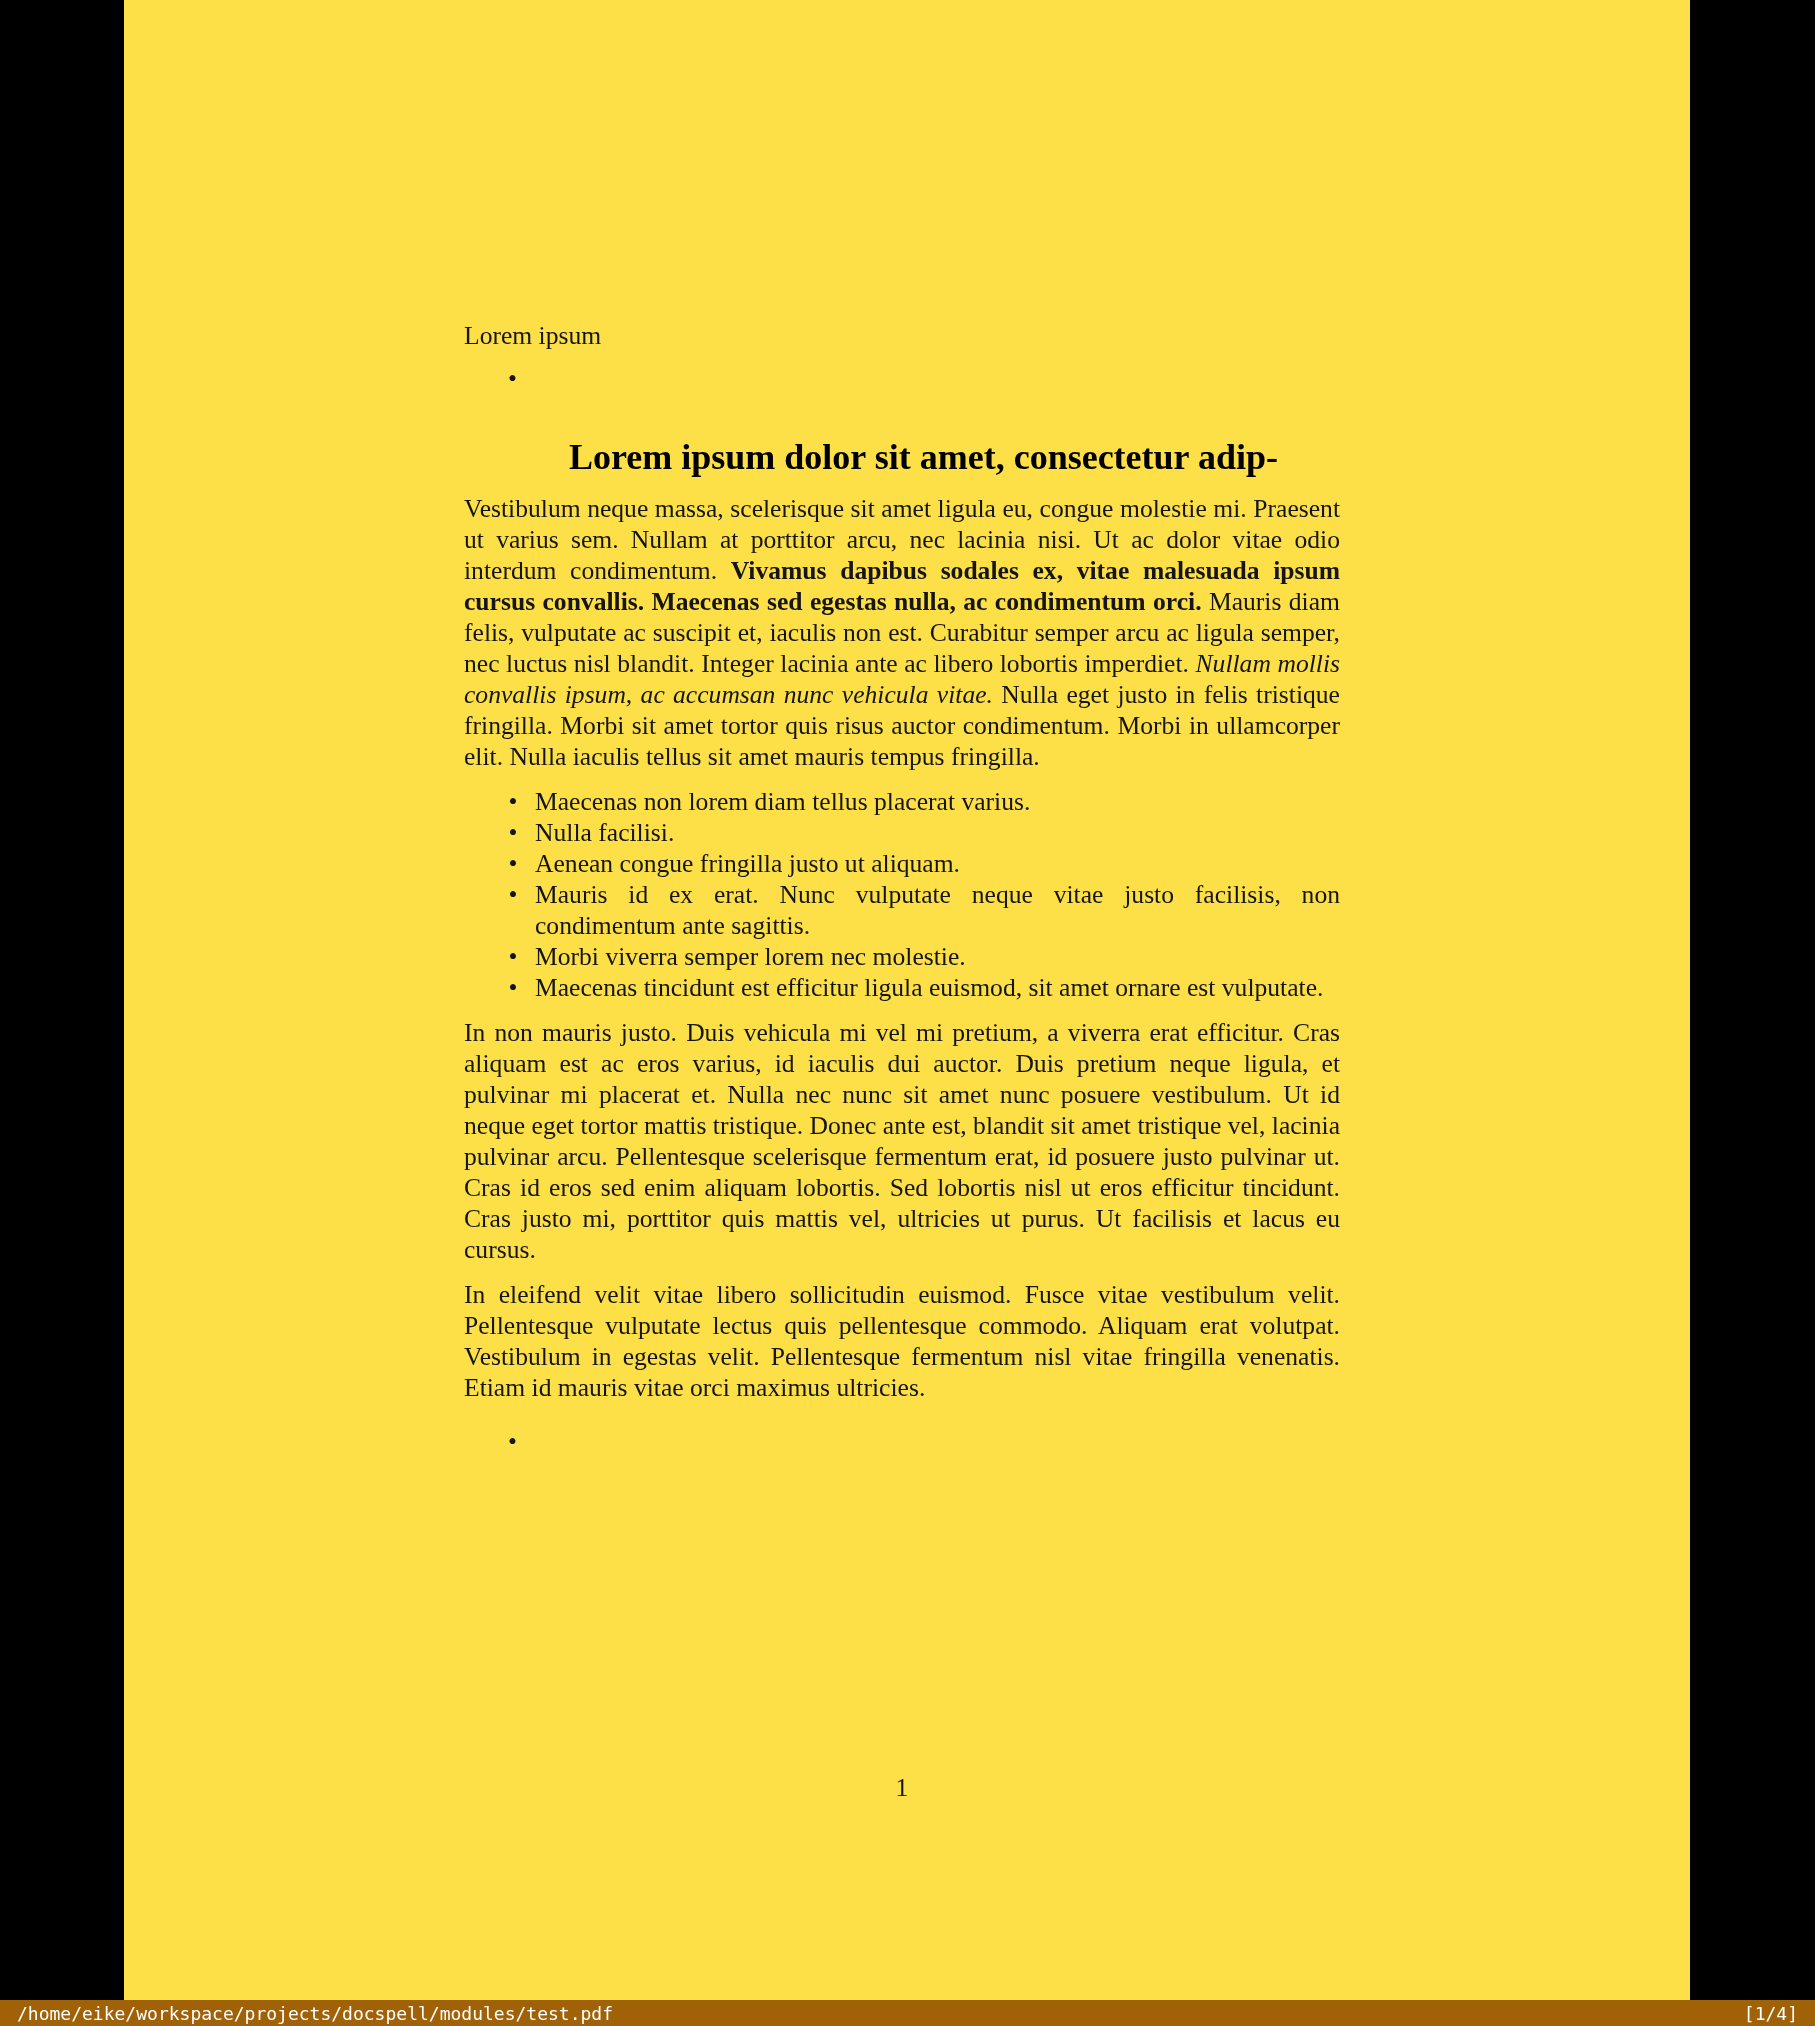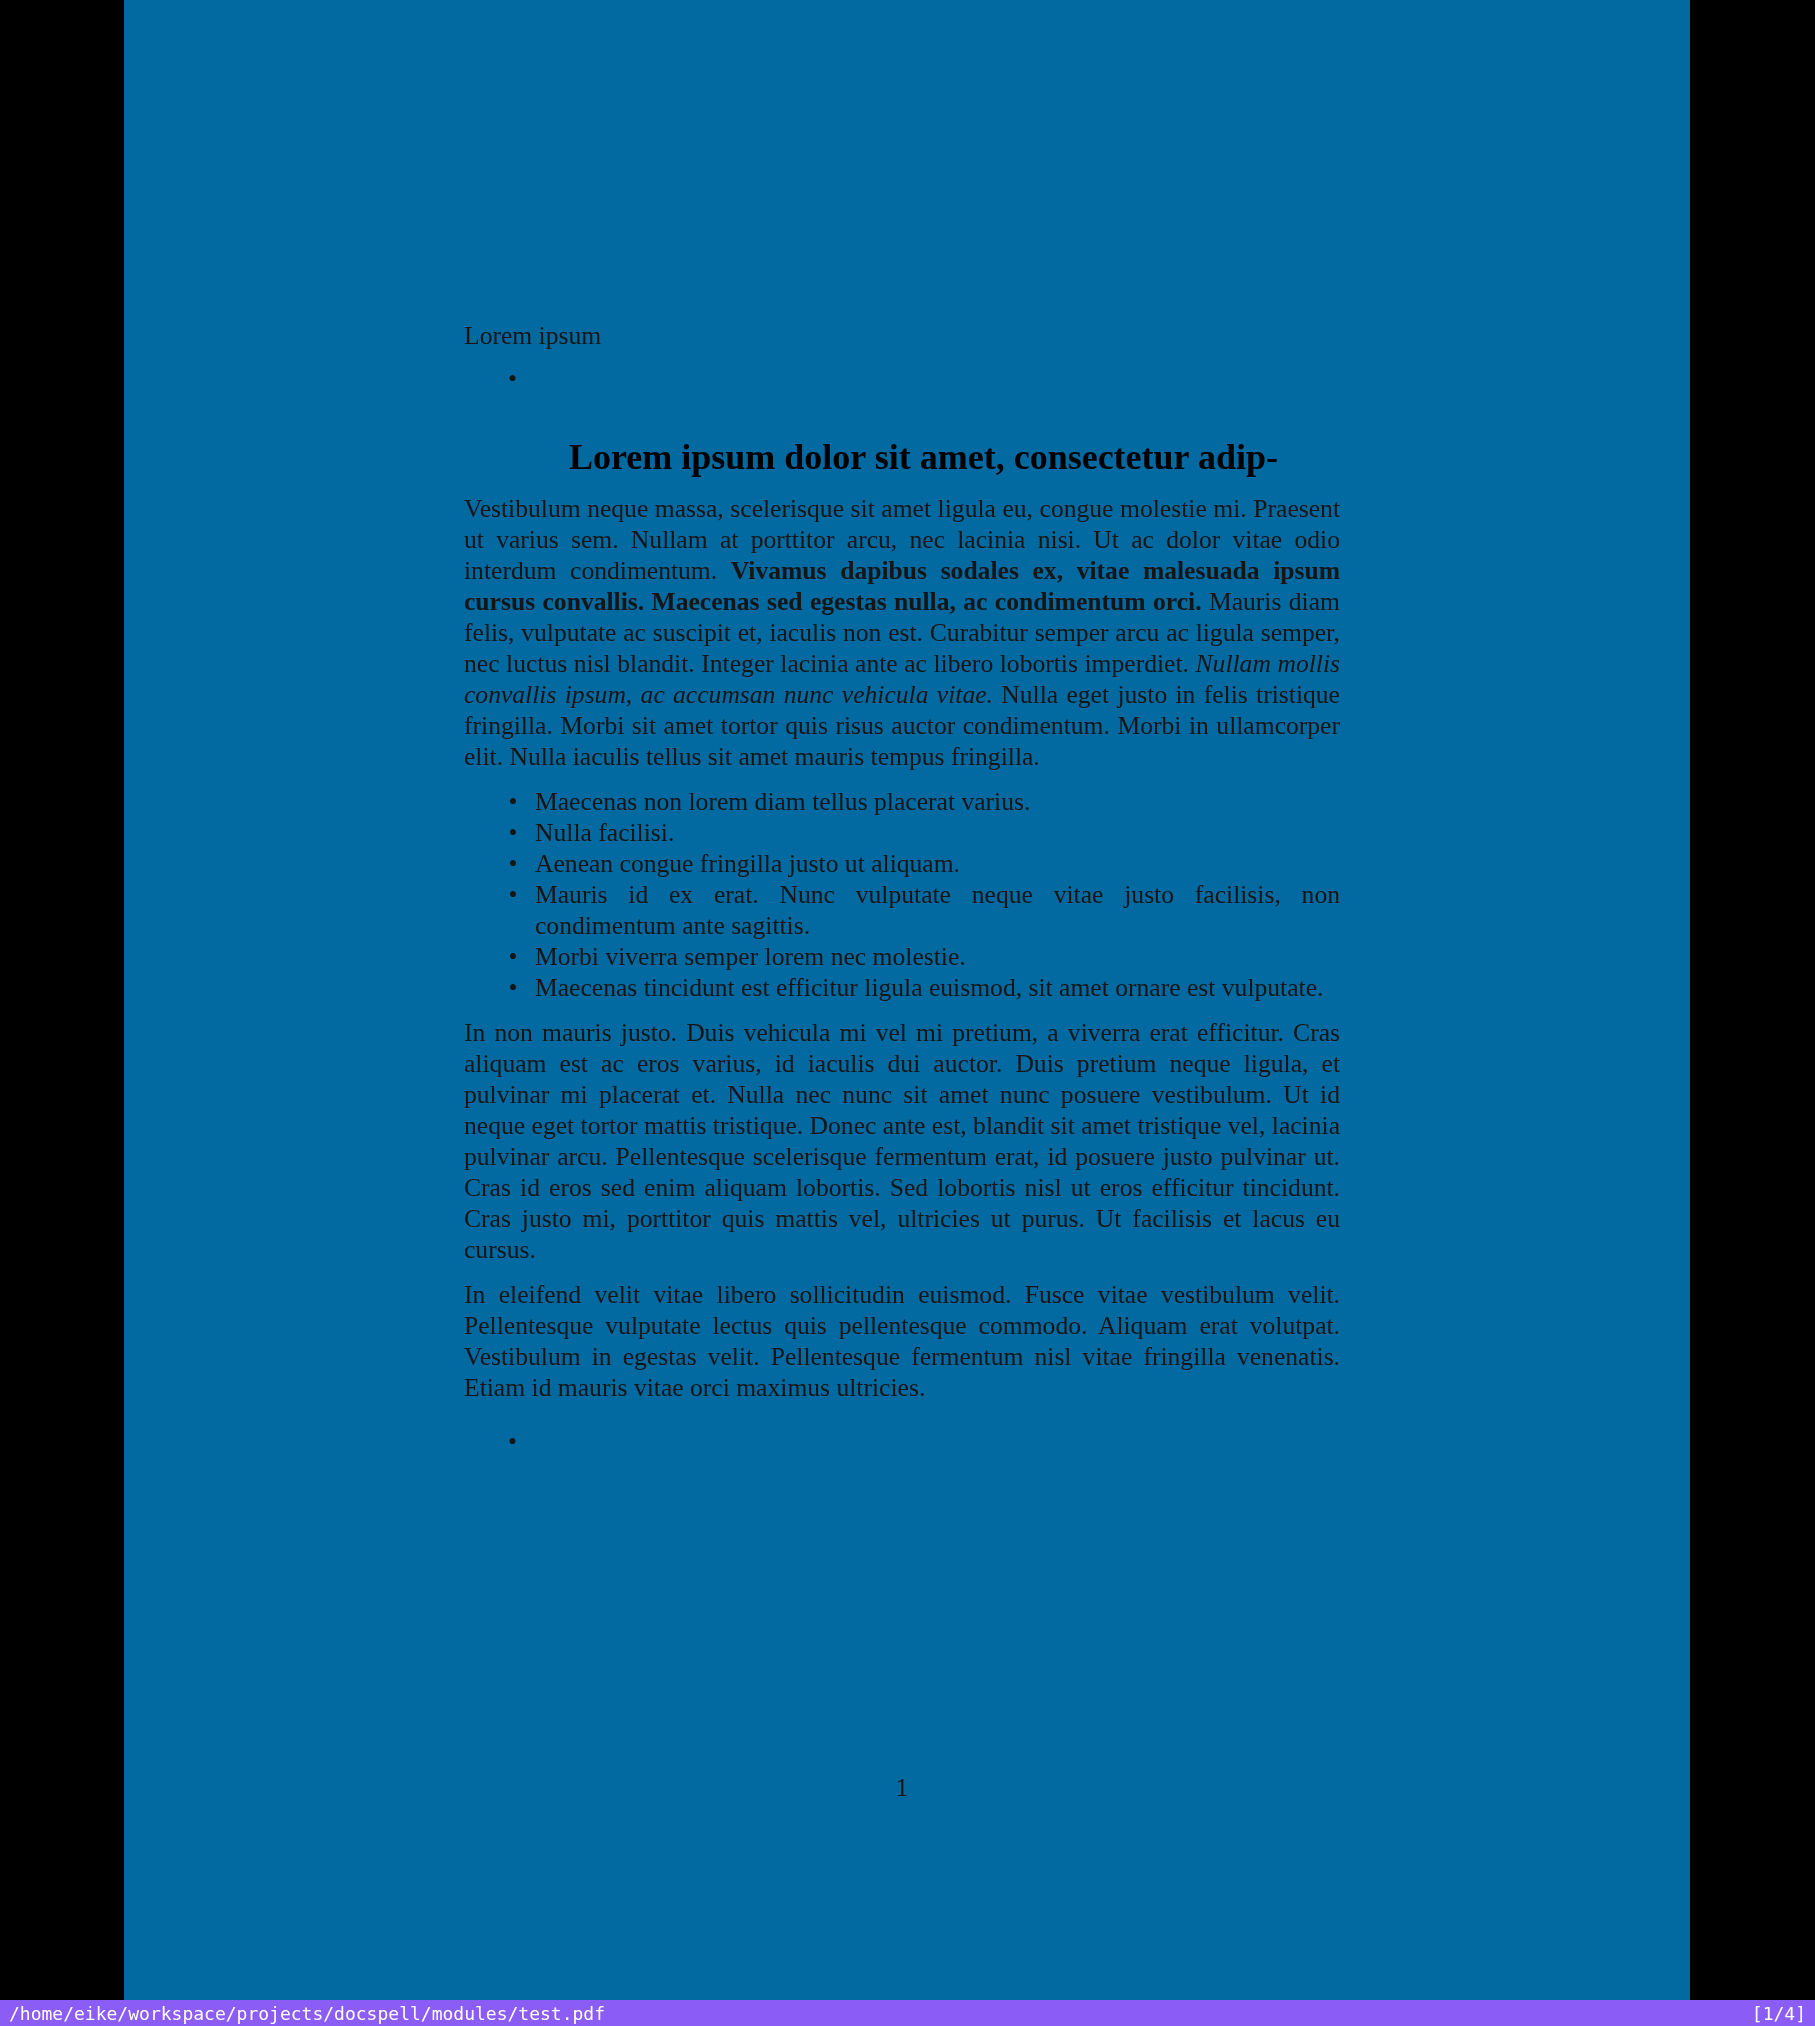--- a/index.html
+++ b/index.html
@@ -15,21 +15,21 @@
     width: 1815px;
     height: 2026px;
     background: #000000;
   }
   .page {
     position: absolute;
     left: 124px;
     top: 0;
     width: 1566px;
     height: 2001px;
-    background: #0369a1;
+    background: #fde047;
     color: #151515;
     font-family: "Liberation Serif", serif;
   }
   .content {
     position: relative;
     margin-left: 340px;
     width: 876px;
     padding-top: 320px;
     font-size: 25.6px;
     line-height: 31px;
@@ -87,28 +87,28 @@
     text-align: center;
     font-size: 25.6px;
     line-height: 31px;
   }
   .statusbar {
     position: absolute;
     left: 0;
     right: 0;
     bottom: 0;
     height: 25.6px;
-    background: #8b5cf6;
+    background: #a16207;
     color: #ffffff;
     font-family: "DejaVu Sans Mono", monospace;
     font-size: 18px;
     display: flex;
     justify-content: space-between;
     align-items: center;
-    padding: 0 9px;
+    padding: 0 17px;
     box-sizing: border-box;
   }
 </style>
 </head>
 <body>
 
 <div class="viewer">
 
   <div class="page">
     <div class="content">

